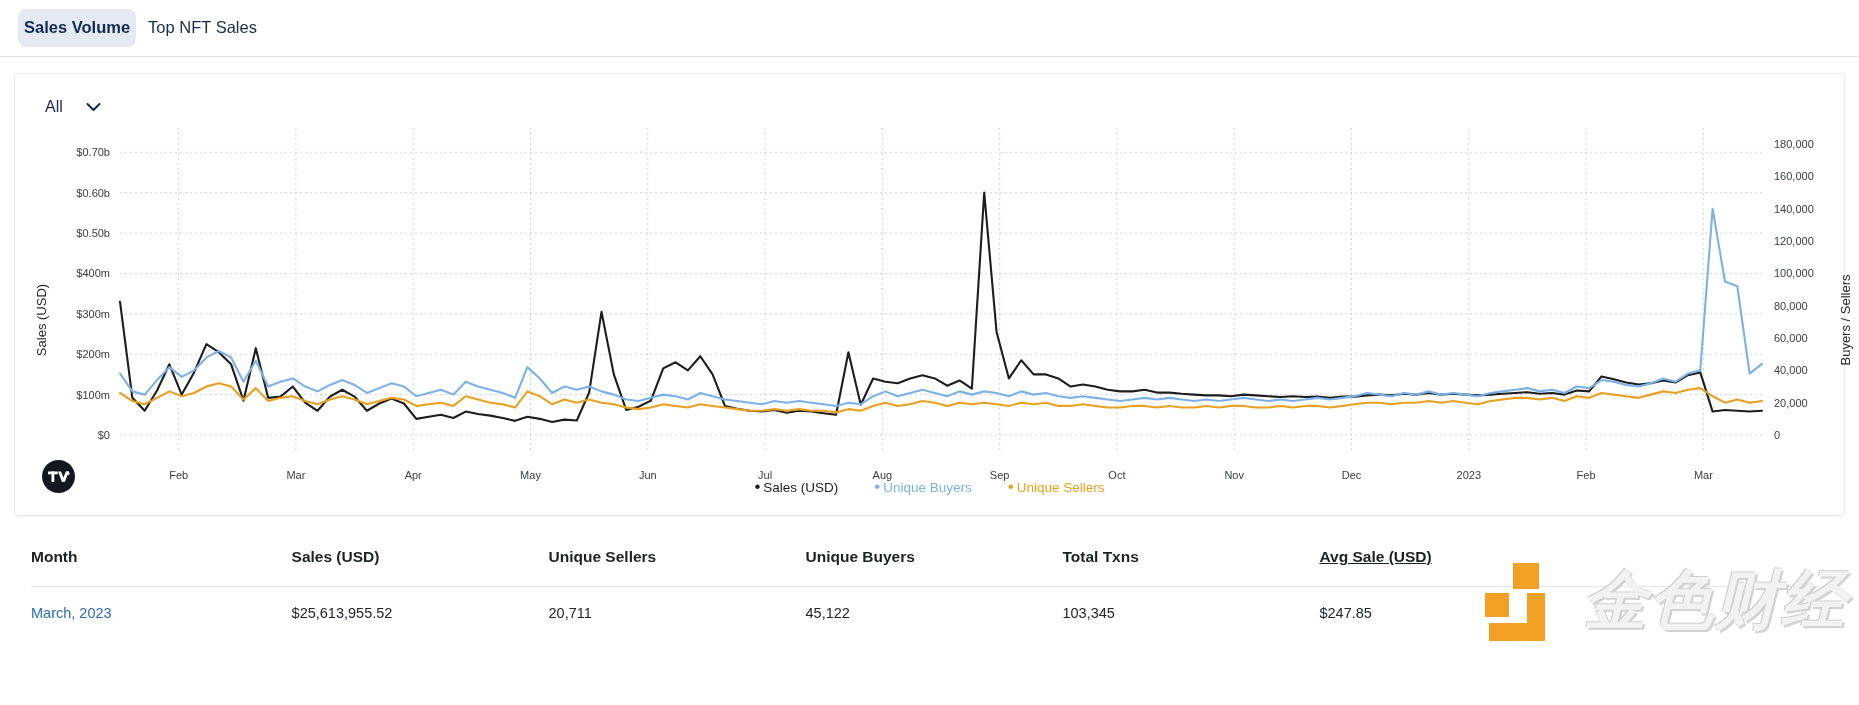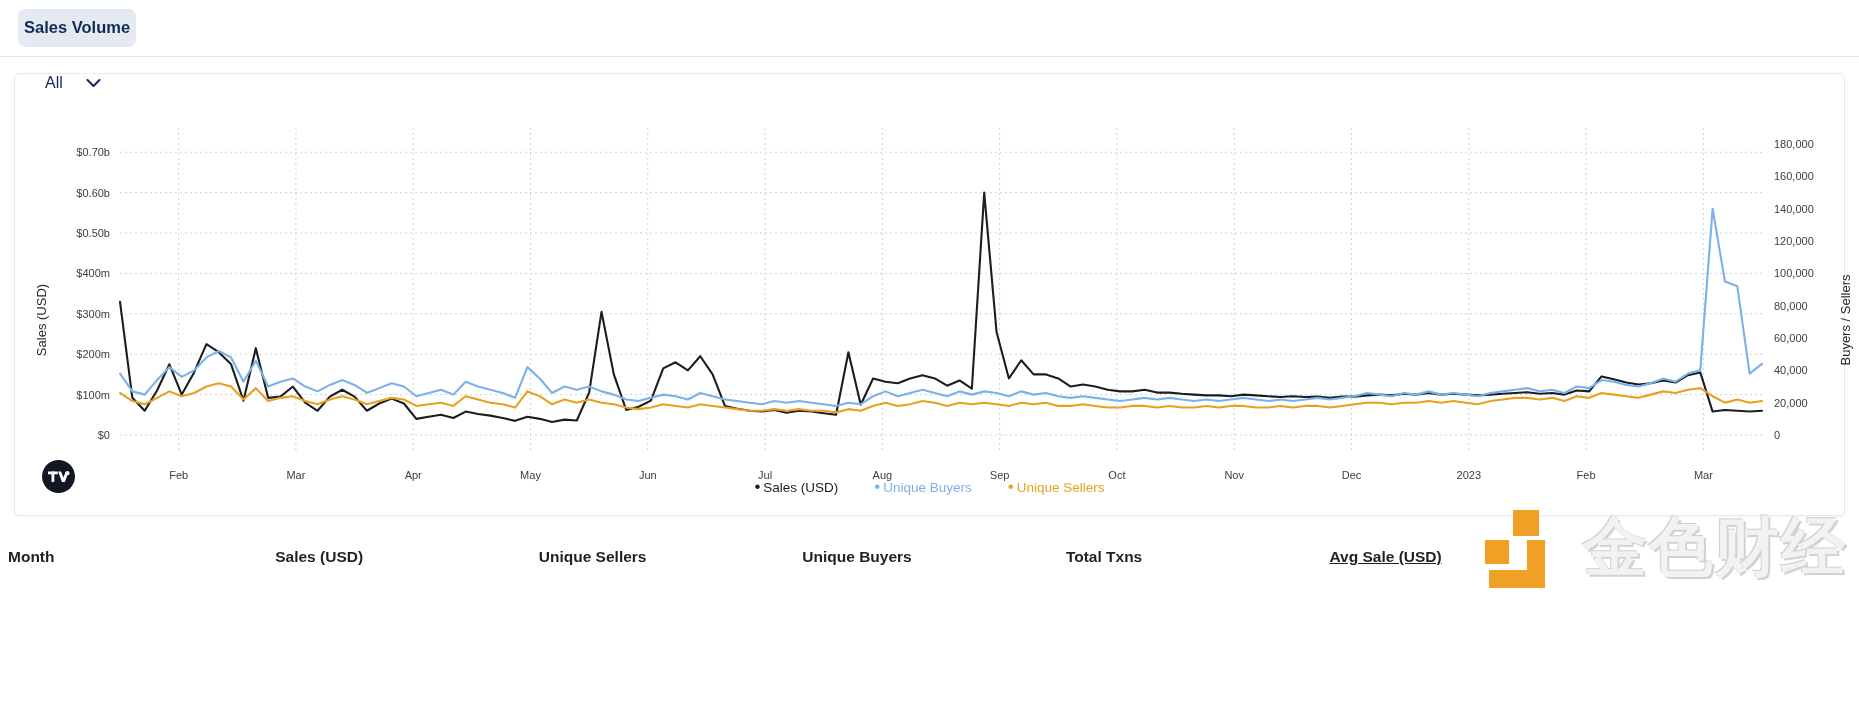--- a/index.html
+++ b/index.html
@@ -44,21 +44,21 @@
     margin: 16px 14px 0 14px;
     height: 443px;
     background: #fff;
     border: 1px solid #e7eaee;
     border-radius: 5px;
     box-shadow: 0 1px 2px rgba(0,0,0,.045);
   }
   .range-select {
     position: absolute;
     left: 30px;
-    top: 0;
+    top: 24px;
     display: flex;
     align-items: center;
     gap: 23px;
     font-size: 16px;
     color: #16255a;
     cursor: pointer;
     user-select: none;
   }
   .chev { display: block; }
 
@@ -104,21 +104,21 @@
     gap: 36px;
     font-size: 13.5px;
   }
   .legend-item { display: inline-flex; align-items: center; gap: 3px; cursor: pointer; }
   .legend-dot { font-size: 17px; line-height: 0.6; }
 
   
   .table-region {
     position: relative;
     margin: 26px 0 12px 0;
-    padding: 0 8px;
+    padding: 0 31px;
   }
   table.data { width: 100%; border-collapse: collapse; table-layout: fixed; }
   table.data th {
     text-align: left;
     font-size: 15.5px;
     font-weight: 700;
     color: #1c2126;
     padding: 6px 0 20px 0;
   }
   table.data td {
@@ -138,38 +138,40 @@
 
   
   .watermark {
     position: absolute;
     right: 12px;
     bottom: -4px;
     display: flex;
     align-items: center;
     gap: 14px;
     pointer-events: none;
+    font-style: italic;
   }
   .wm-mark { position: relative; width: 86px; height: 86px; }
   .wm-sq { position: absolute; background: #efa025; }
   .wm-text {
     font-family: "DejaVu Sans", sans-serif;
     font-size: 64px;
     font-weight: 700;
     color: #f2f2f2;
     letter-spacing: 2px;
     text-shadow: 2px 2px 0 #d2d2d2, -1px -1px 0 #cfcfcf;
     line-height: 1;
   }
 </style>
 </head>
 <body>
 
 <div class="tabbar">
   <div class="tab active">Sales Volume</div>
+  <div class="tab">Top NFT Sales</div>
 </div>
 
 <div class="chart-card">
 
   <div class="range-select">
     <span>All</span>
     <svg class="chev" width="15" height="10" viewBox="0 0 15 10">
       <path d="M1.5 2 L7.5 8 L13.5 2" fill="none" stroke="#16255a" stroke-width="2.1" stroke-linecap="round" stroke-linejoin="round"></path>
     </svg>
   </div>
@@ -280,20 +282,28 @@
       <tr>
         <th class="col-month">Month</th>
         <th class="col-sales">Sales (USD)</th>
         <th class="col-sellers">Unique Sellers</th>
         <th class="col-buyers">Unique Buyers</th>
         <th class="col-txns">Total Txns</th>
         <th class="col-avg">Avg Sale (USD)</th>
       </tr>
     </thead>
     <tbody>
+      <tr>
+        <td class="monthcell"><a>March, 2023</a></td>
+        <td>$25,613,955.52</td>
+        <td>20,711</td>
+        <td>45,122</td>
+        <td>103,345</td>
+        <td>$247.85</td>
+      </tr>
     </tbody>
   </table>
 
   <div class="watermark">
     <div class="wm-mark">
       <div class="wm-sq" style="left:30px;  top:6px;  width:26px; height:26px;"></div>
       <div class="wm-sq" style="left:2px;   top:36px; width:24px; height:24px;"></div>
       <div class="wm-sq" style="left:44px;  top:36px; width:18px; height:48px;"></div>
       <div class="wm-sq" style="left:6px;   top:66px; width:56px; height:18px;"></div>
     </div>

